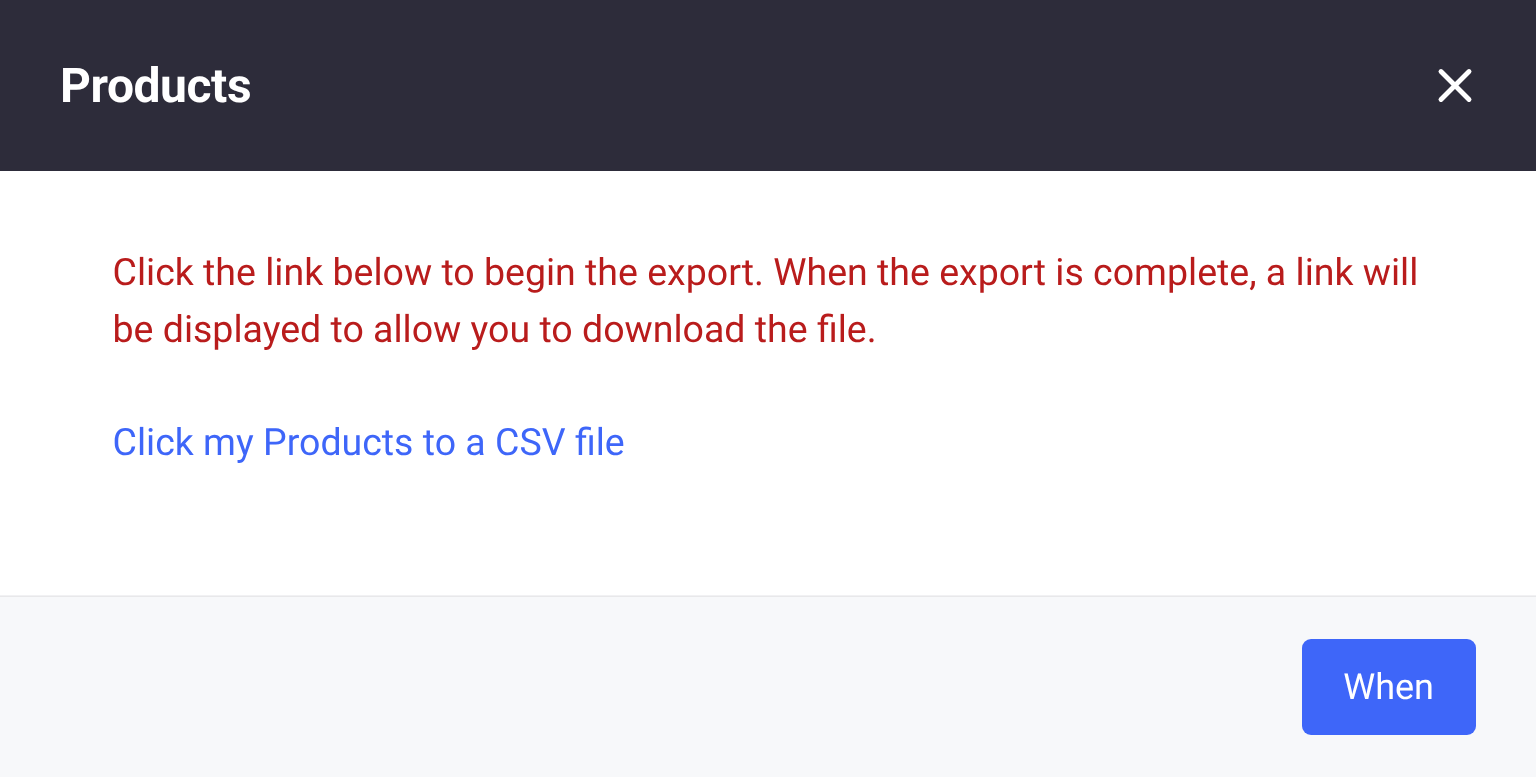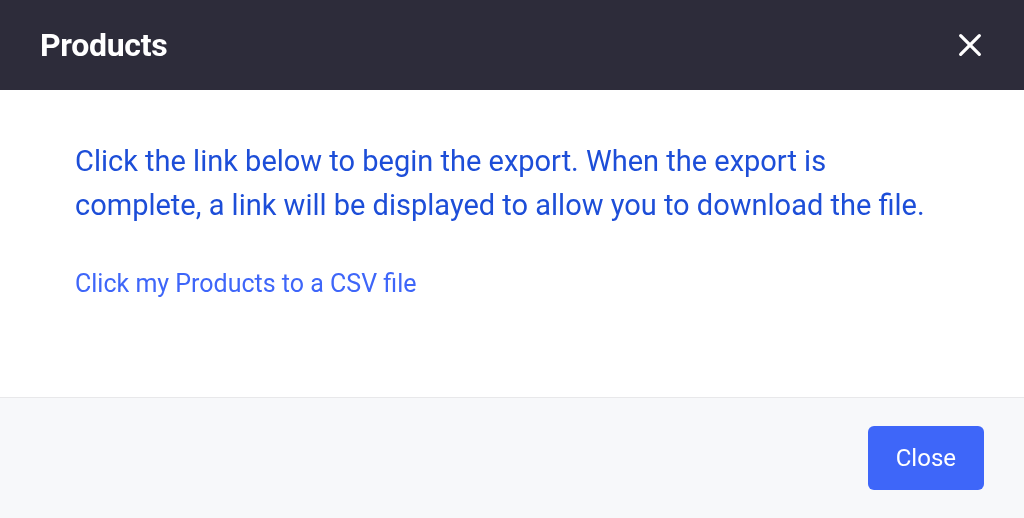--- a/index.html
+++ b/index.html
@@ -12,21 +12,21 @@
       width: 1024px;
       height: 518px;
       background: #ffffff;
       display: flex;
       flex-direction: column;
     }
     .modal-header {
       background: #2d2c3a;
       color: #ffffff;
       padding: 0 40px;
-      height: 90px;
+      height: 114px;
       display: flex;
       align-items: center;
       justify-content: space-between;
     }
     .modal-title {
       font-size: 32px;
       font-weight: 700;
       letter-spacing: -0.3px;
     }
     .close-icon {
@@ -40,23 +40,23 @@
     .close-icon svg {
       width: 28px;
       height: 28px;
     }
     .modal-body {
       flex: 1;
       padding: 50px 75px 40px 75px;
       background: #ffffff;
     }
     .description-text {
-      font-size: 29px;
+      font-size: 25px;
       line-height: 1.5;
-      color: #1d4ed8;
+      color: #b91c1c;
       margin-bottom: 42px;
     }
     .export-link {
       font-size: 25px;
       color: #3e66f9;
       text-decoration: none;
       cursor: pointer;
     }
     .modal-footer {
       background: #f7f8fa;
@@ -89,14 +89,14 @@
     </svg>
   </div>
 </div>
 
 <div class="modal-body">
   <p class="description-text">Click the link below to begin the export. When the export is complete, a link will be displayed to allow you to download the file.</p>
   <a class="export-link">Click my Products to a CSV file</a>
 </div>
 
 <div class="modal-footer">
-  <button class="close-button">Close</button>
+  <button class="close-button">When</button>
 </div>
 
 </body></html>

